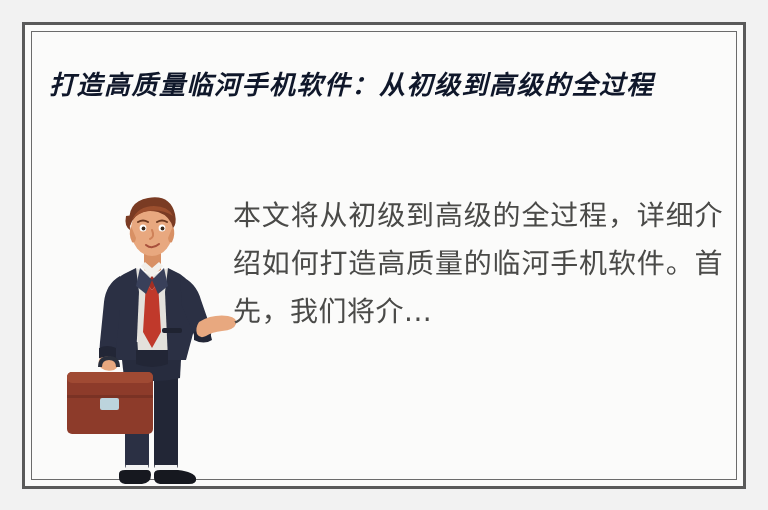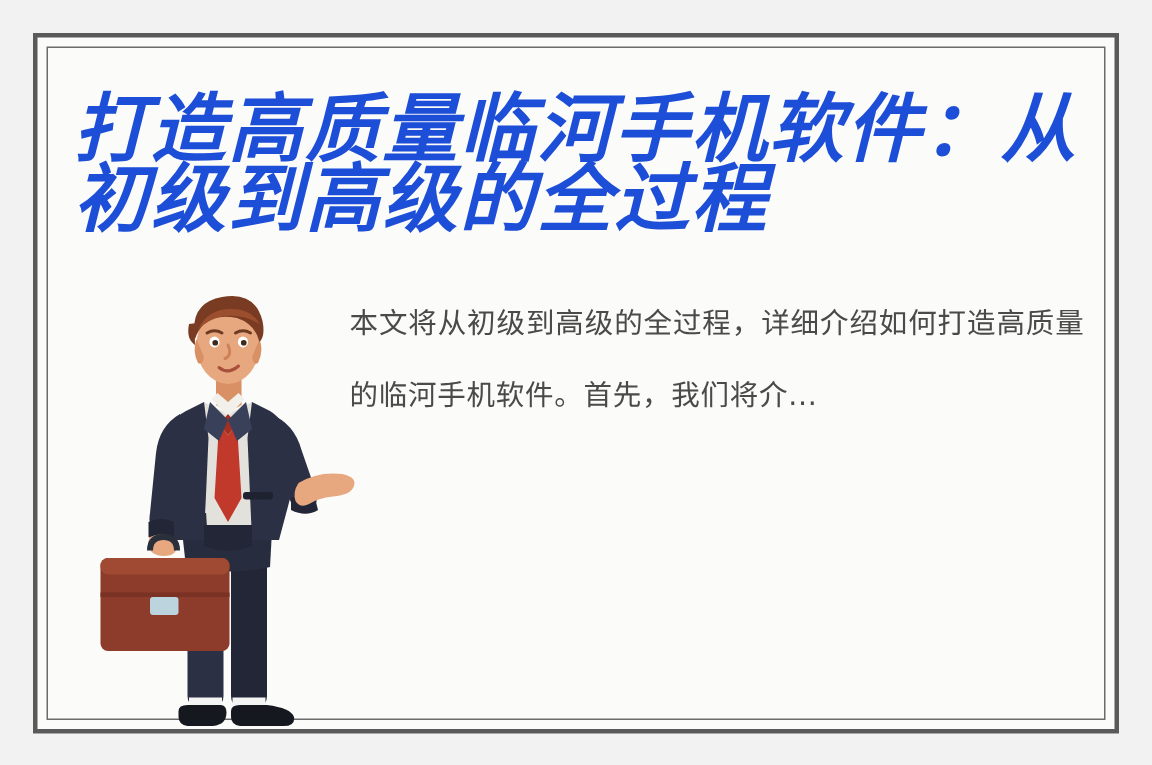--- a/index.html
+++ b/index.html
@@ -43,26 +43,26 @@
   }
 
   
   .article-title {
     position: absolute;
     left: 17px;
     top: 30px;
     width: 680px;
     margin: 0;
     font-family: "DejaVu Serif", "Liberation Serif", serif;
-    font-size: 50px;
+    font-size: 26px;
     line-height: 47px;
     letter-spacing: 1.5px;
     font-weight: 600;
     font-style: italic;
-    color: #1d4ed8;
+    color: #0f172a;
     text-rendering: optimizeLegibility;
     white-space: pre-wrap;
   }
 
   
   .illustration {
     position: absolute;
     left: 30px;
     top: 150px;
     width: 190px;
@@ -75,21 +75,21 @@
   }
 
   
   .article-excerpt {
     position: absolute;
     left: 201px;
     top: 160px;
     width: 490px;
     margin: 0;
     font-family: "DejaVu Sans", "Liberation Sans", sans-serif;
-    font-size: 19px;
+    font-size: 28px;
     line-height: 48px;
     letter-spacing: 0.5px;
     color: #4a4a48;
     text-align: justify;
     text-justify: inter-ideograph;
     white-space: pre-wrap;
   }
 </style>
 </head>
 <body>

